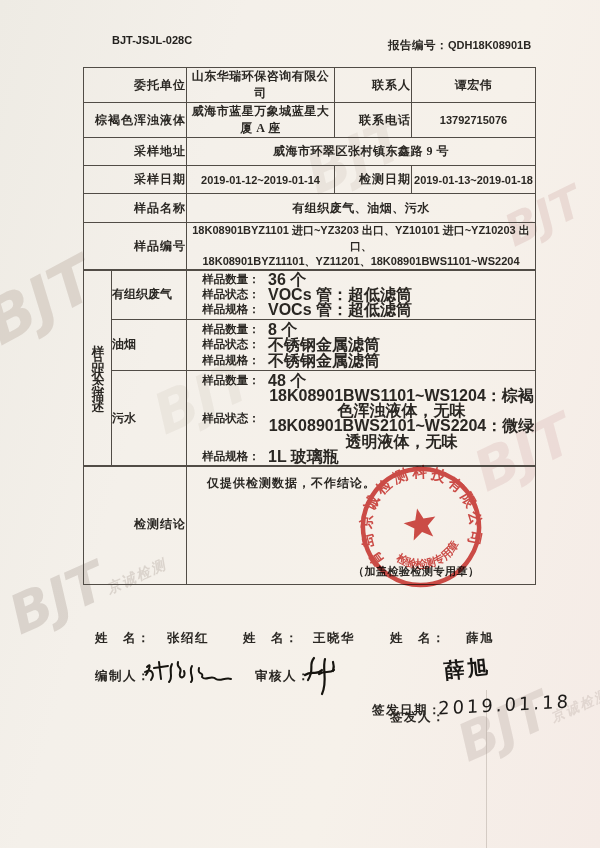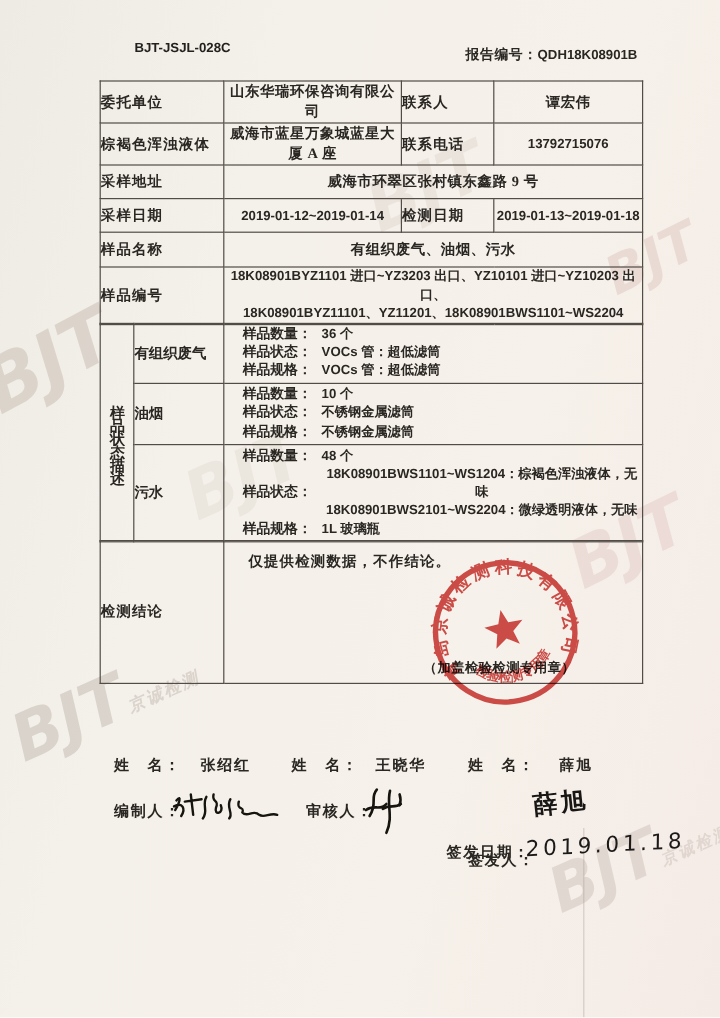--- a/index.html
+++ b/index.html
@@ -23,32 +23,32 @@
   .hdr-code{position:absolute;left:112px;top:34px;font-family:"Liberation Sans",sans-serif;
             font-weight:700;font-size:11px;color:#23211e;z-index:2;}
   .hdr-report{position:absolute;left:388px;top:38px;font-size:11.5px;z-index:2;}
   .hdr-report .hl{font-weight:600;letter-spacing:.5px;}
   .hdr-report .hv{font-family:"Liberation Sans",sans-serif;font-weight:700;font-size:11px;}
   
   .tablewrap{position:absolute;left:83px;top:67px;width:452px;z-index:1;}
   table{border-collapse:collapse;width:452px;table-layout:fixed;background:transparent;}
   .t2,.t3{margin-top:-2px;}
   td{border:1.6px solid #514c46;padding:0;vertical-align:middle;}
-  .lbl{font-size:12px;font-weight:600;text-align:left;letter-spacing:1px;}
+  .lbl{font-size:12px;font-weight:600;text-align:right;letter-spacing:1px;}
   .valcn{font-size:12px;font-weight:600;text-align:center;letter-spacing:.5px;}
   .valnum{font-family:"Liberation Sans",sans-serif;font-weight:700;font-size:11px;text-align:center;}
   .sampleno div{line-height:15.5px;}
   .vcell{width:28px;}
   .vlabel{writing-mode:vertical-rl;text-orientation:upright;margin:0 auto;display:block;
           font-size:12.5px;font-weight:600;letter-spacing:11px;}
   .cat{font-size:12px;font-weight:600;}
   .scontent{text-align:center;padding:2px 0 2px 7px;}
   .sline{display:flex;line-height:15.2px;}
   .sl{width:74px;flex:none;font-size:11.5px;font-weight:600;}
-  .sv{font-family:"Liberation Sans",sans-serif;font-size:11px;font-weight:700;}
+  .sv{font-family:"Liberation Sans",sans-serif;font-size:16px;font-weight:700;}
   .conc-cell{position:relative;text-align:left;vertical-align:top;}
   .conc-text{padding:9px 0 0 20px;font-size:12px;font-weight:600;letter-spacing:1px;}
   .stamp-note{position:absolute;left:166px;bottom:5px;font-size:11px;font-weight:600;letter-spacing:.5px;}
   .remark-cell{text-align:left;}
   .remark-val{padding-left:212px;font-family:"Liberation Sans",sans-serif;font-size:13px;font-weight:700;}
   
   .stamp{position:absolute;left:357px;top:463px;width:128px;height:128px;z-index:5;
          transform:rotate(-12deg);opacity:.92;mix-blend-mode:multiply;}
   
   .siglabel,.signame{position:absolute;font-size:12.5px;font-weight:600;letter-spacing:1.5px;z-index:2;}
@@ -151,21 +151,21 @@
                 <span class="sl">样品规格：</span>
                 <span class="sv">VOCs 管：超低滤筒</span>
               </div>
         </td>
       </tr>
       <tr style="height:47px">
         <td class="cat">油烟</td>
         <td class="scontent">
           <div class="sline">
                 <span class="sl">样品数量：</span>
-                <span class="sv">10 个</span>
+                <span class="sv">8 个</span>
               </div>
           <div class="sline">
                 <span class="sl">样品状态：</span>
                 <span class="sv">不锈钢金属滤筒</span>
               </div>
           <div class="sline">
                 <span class="sl">样品规格：</span>
                 <span class="sv">不锈钢金属滤筒</span>
               </div>
         </td>

